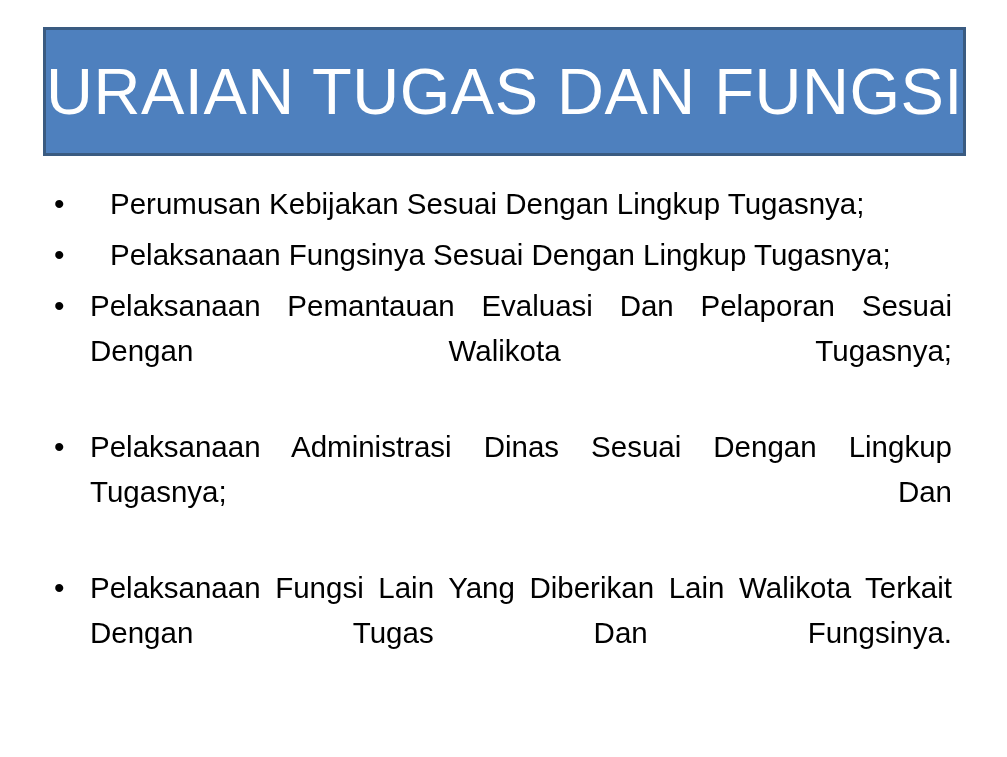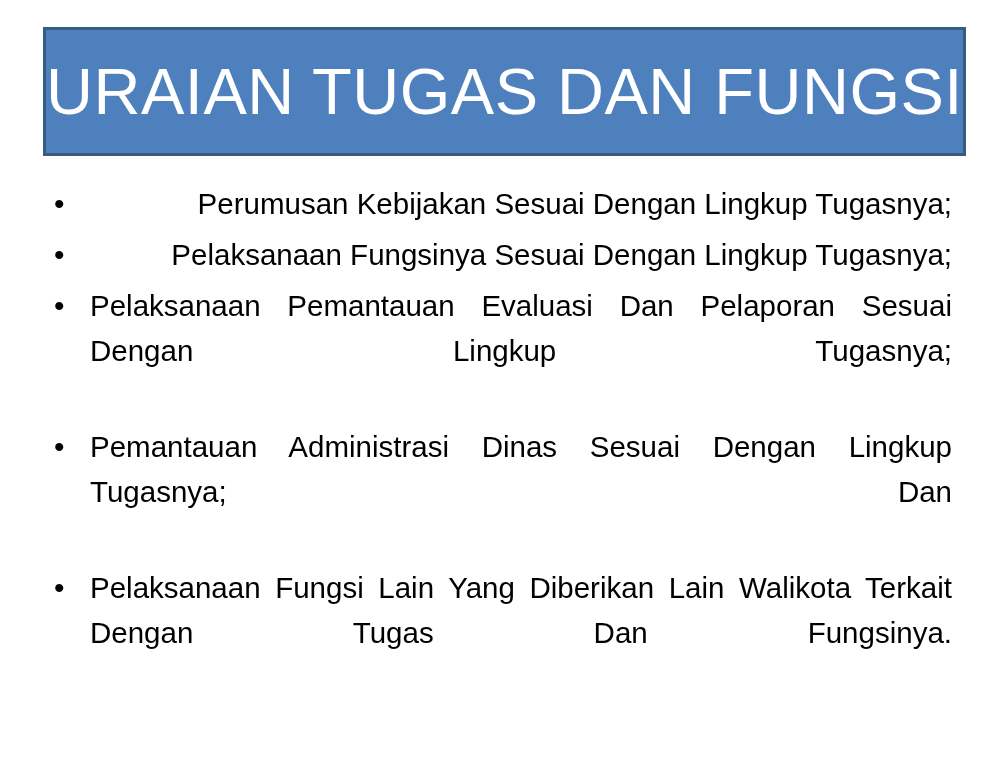--- a/index.html
+++ b/index.html
@@ -84,21 +84,21 @@
   }
 
   
   .bullet-text::after {
     content: "";
     display: inline-block;
     width: 100%;
   }
 
   .bullet-item.single .bullet-text {
-    text-align: right;
+    text-align: left;
     margin-left: 20px;
   }
   .bullet-item.single .bullet-text::after {
     display: none;
   }
 </style>
 </head>
 <body>
 
 <div id="slide">
@@ -114,26 +114,26 @@
       <span class="bullet-text">Perumusan Kebijakan Sesuai Dengan Lingkup Tugasnya;</span>
     </div>
 
     <div class="bullet-item single">
       <span class="bullet-marker">•</span>
       <span class="bullet-text">Pelaksanaan Fungsinya Sesuai Dengan Lingkup Tugasnya;</span>
     </div>
 
     <div class="bullet-item">
       <span class="bullet-marker">•</span>
-      <span class="bullet-text">Pelaksanaan Pemantauan Evaluasi Dan Pelaporan Sesuai Dengan Lingkup Tugasnya;</span>
+      <span class="bullet-text">Pelaksanaan Pemantauan Evaluasi Dan Pelaporan Sesuai Dengan Walikota Tugasnya;</span>
     </div>
 
     <div class="bullet-item">
       <span class="bullet-marker">•</span>
-      <span class="bullet-text">Pemantauan Administrasi Dinas Sesuai Dengan Lingkup Tugasnya; Dan</span>
+      <span class="bullet-text">Pelaksanaan Administrasi Dinas Sesuai Dengan Lingkup Tugasnya; Dan</span>
     </div>
 
     <div class="bullet-item">
       <span class="bullet-marker">•</span>
       <span class="bullet-text">Pelaksanaan Fungsi Lain Yang Diberikan Lain Walikota Terkait Dengan Tugas Dan Fungsinya.</span>
     </div>
 
   </div>
 </div>
 

